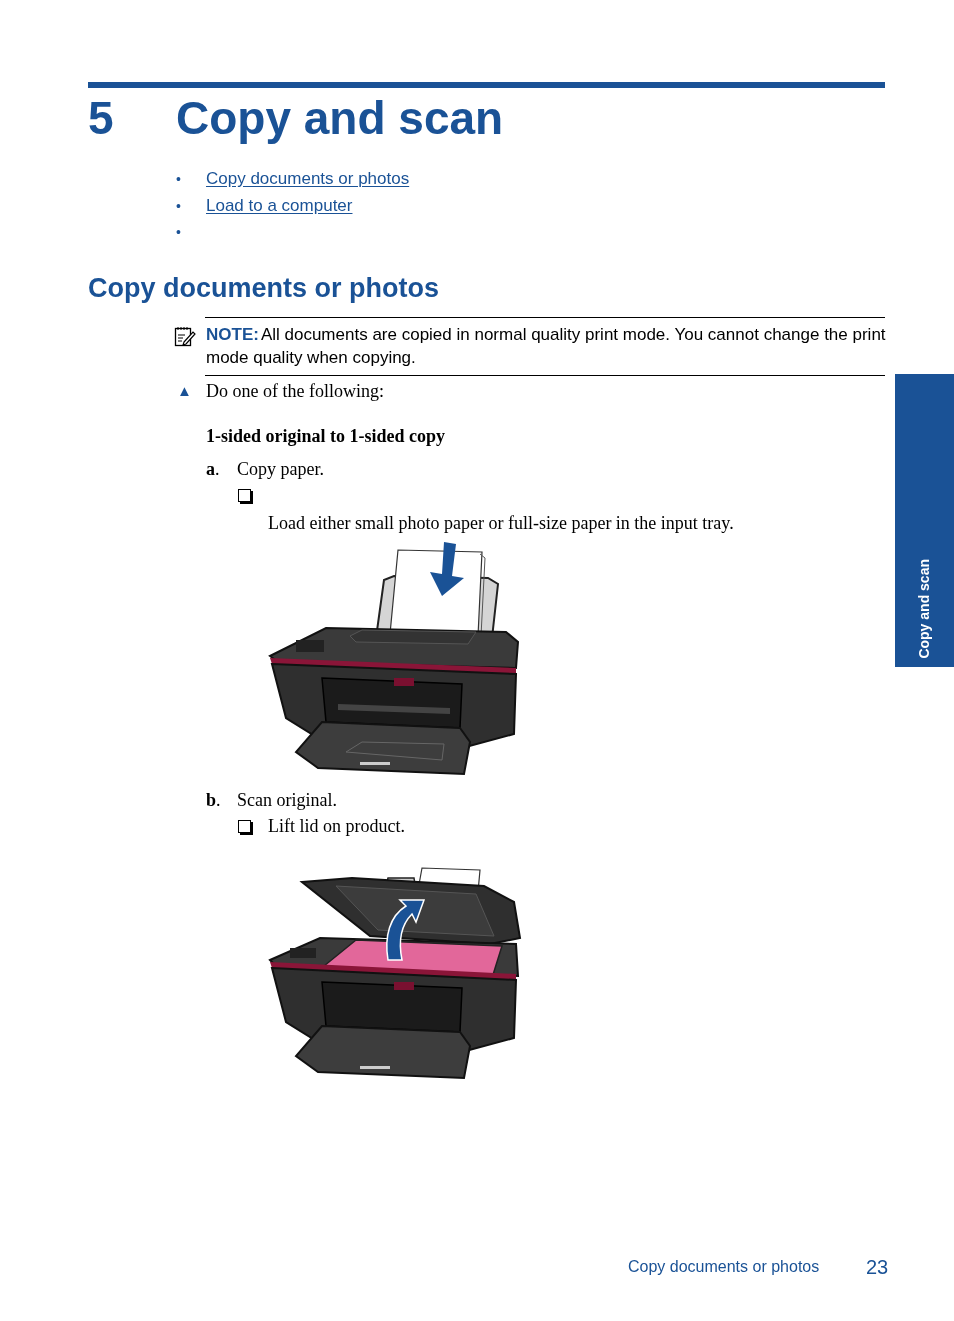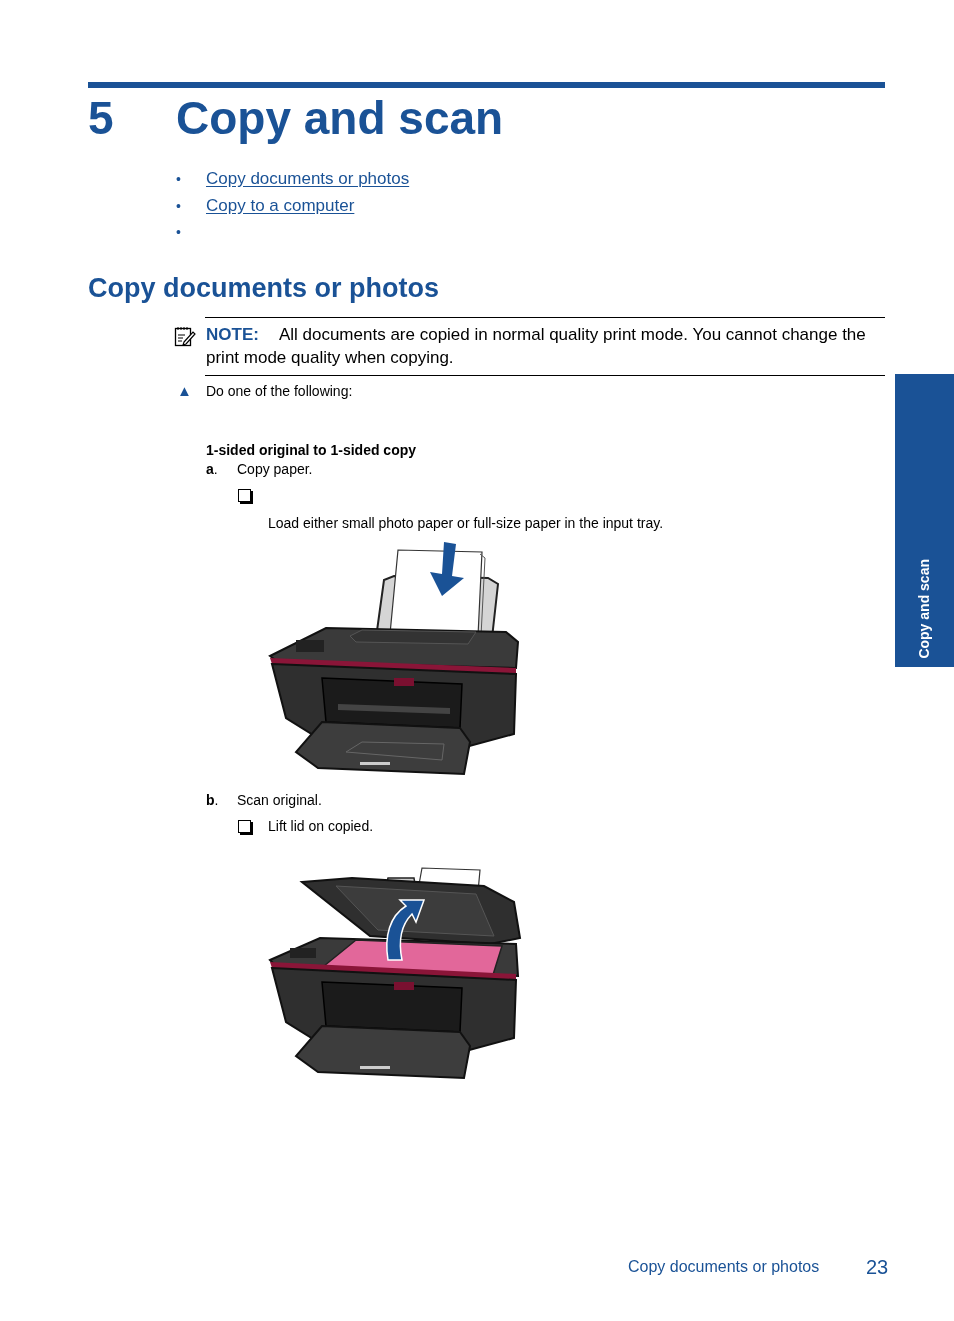--- a/index.html
+++ b/index.html
@@ -12,23 +12,23 @@
   .chapter-num { left: 88px; top: 88px; font-size: 46px; font-weight: bold; color: #1a5296; line-height: 60px; }
   .chapter-title { left: 176px; top: 88px; font-size: 46px; font-weight: bold; color: #1a5296; line-height: 60px; }
   .toc { left: 176px; top: 168px; margin: 0; padding: 0; list-style: none; }
   .toc li { height: 26.5px; font-size: 17px; line-height: 22px; display: flex; }
   .toc .bullet { width: 30px; color: #1a5296; font-size: 14px; }
   .toc a { color: #1a5296; text-decoration: underline; text-underline-offset: 2px; }
   .section-title { left: 88px; top: 270px; font-size: 27px; font-weight: bold; color: #1a5296; line-height: 36px; }
   .rule { height: 1px; background: #000; }
   .note-icon { left: 174px; top: 325px; width: 22px; height: 22px; }
   .note-text { left: 206px; top: 323px; width: 680px; font-size: 17px; line-height: 23px; }
-  .note-label { color: #1a5296; font-weight: bold; margin-right: 20px; }
+  .note-label { color: #1a5296; font-weight: bold; margin-right: 2px; }
   .step-marker { left: 177px; top: 380px; font-size: 15px; color: #1a5296; line-height: 22px; }
-  .body-text { font-size: 14px; line-height: 22px; }
+  .body-text { font-size: 18px; line-height: 22px; font-family: Liberation Serif, serif; }
   .bold { font-weight: bold; }
   .checkbox { width: 11px; height: 11px; border: 1.3px solid #000; box-shadow: 2px 2px 0 #000; background: #fff; }
   .side-tab { left: 895px; top: 374px; width: 59px; height: 293px; background: #1a5296; }
   .side-tab-label {
     position: absolute; left: 14px; bottom: 8px; color: #fff; font-weight: bold; font-size: 14px;
     writing-mode: vertical-rl; transform: rotate(180deg); white-space: nowrap; line-height: 30px;
   }
   .footer-title { left: 628px; top: 1257px; font-size: 16px; color: #1a5296; line-height: 20px; }
   .footer-page { left: 866px; top: 1257px; font-size: 20px; color: #1a5296; line-height: 20px; }
   svg { display: block; }
@@ -40,21 +40,21 @@
 <div class="abs chapter-num">5</div>
 <div class="abs chapter-title">Copy and scan</div>
 
 <ul class="abs toc">
   <li>
     <span class="bullet">•</span>
     <a href="#">Copy documents or photos</a>
   </li>
   <li>
     <span class="bullet">•</span>
-    <a href="#">Copy to a computer</a>
+    <a href="#">Load to a computer</a>
   </li>
   <li>
     <span class="bullet">•</span>
   </li>
 </ul>
 
 <div class="abs section-title">Copy documents or photos</div>
 
 <div class="abs rule" style="left:205px;top:317px;width:680px;"></div>
 <div class="abs note-icon">
@@ -66,21 +66,21 @@
   </svg>
 </div>
 <div class="abs note-text">
   <span class="note-label">NOTE:</span><span>All documents are copied in normal quality print mode. You cannot change the print mode quality when copying.</span>
 </div>
 <div class="abs rule" style="left:205px;top:375px;width:680px;"></div>
 
 <div class="abs step-marker">▲</div>
 <div class="abs body-text" style="left:206px;top:380px;">Do one of the following:</div>
 
-<div class="abs body-text bold" style="left:206px;top:439px;">1-sided original to 1-sided copy</div>
+<div class="abs body-text bold" style="left:206px;top:425px;">1-sided original to 1-sided copy</div>
 
 <div class="abs body-text" style="left:206px;top:458px;">
   <span class="bold">a</span><span>.</span>
 </div>
 <div class="abs body-text" style="left:237px;top:458px;">Copy paper.</div>
 <div class="abs checkbox" style="left:238px;top:489px;"></div>
 <div class="abs body-text" style="left:268px;top:512px;">Load either small photo paper or full-size paper in the input tray.</div>
 
 <div class="abs" style="left:266px;top:538px;width:256px;height:244px;">
   <svg width="256" height="244" viewBox="0 0 256 244">
@@ -107,21 +107,21 @@
     <path d="M80 214 L96 204 L178 206 L176 222 Z" fill="none" stroke="#666" stroke-width="1"></path>
     <rect x="94" y="224" width="30" height="3" fill="#ccc"></rect>
   </svg>
 </div>
 
 <div class="abs body-text" style="left:206px;top:789px;">
   <span class="bold">b</span><span>.</span>
 </div>
 <div class="abs body-text" style="left:237px;top:789px;">Scan original.</div>
 <div class="abs checkbox" style="left:238px;top:820px;"></div>
-<div class="abs body-text" style="left:268px;top:815px;">Lift lid on copied.</div>
+<div class="abs body-text" style="left:268px;top:815px;">Lift lid on product.</div>
 
 <div class="abs" style="left:266px;top:866px;width:256px;height:218px;">
   <svg width="256" height="218" viewBox="0 0 256 218">
 
     <path d="M118 26 L122 12 L148 12 L150 26 Z" fill="#ccc" stroke="#222" stroke-width="1.5"></path>
     <path d="M152 24 L156 2 L214 4 L212 26 Z" fill="#fff" stroke="#333" stroke-width="1.2"></path>
 
     <path d="M36 16 L86 12 L218 20 L248 36 L254 72 L224 78 L104 70 Z" fill="#2f2f2f" stroke="#111" stroke-width="2"></path>
     <path d="M70 20 L210 28 L228 70 L112 64 Z" fill="#3c3c3c" stroke="#555" stroke-width="1"></path>
 

